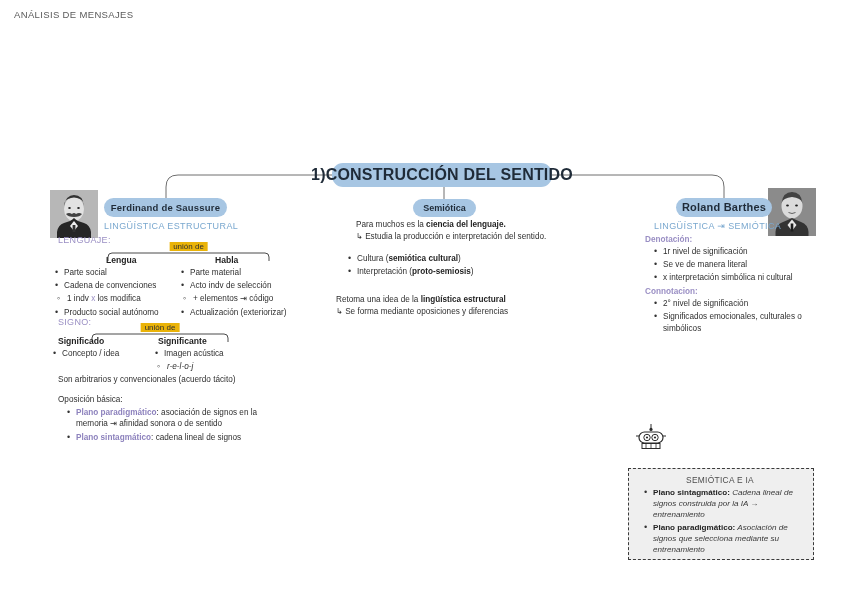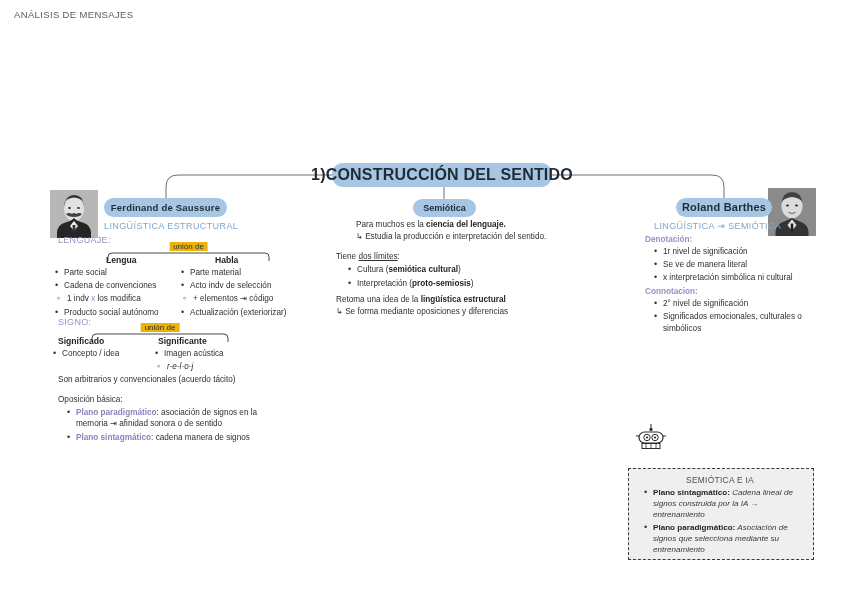--- a/index.html
+++ b/index.html
@@ -221,38 +221,35 @@
   <div class="txt" style="left:58px; top:374px;">Son arbitrarios y convencionales (acuerdo tácito)</div>
 
   <div class="txt" style="left:58px; top:394px;">Oposición básica:</div>
 
   <div class="txt" style="left:58px; top:405px; width:215px;">
     <ul class="bul">
       <li>
         <span class="lav-b">Plano paradigmático</span><span>: asociación de signos en la memoria ⇥ afinidad sonora o de sentido</span>
       </li>
       <li>
-        <span class="lav-b">Plano sintagmático</span><span>: cadena manera de signos</span>
+        <span class="lav-b">Plano sintagmático</span><span>: cadena lineal de signos</span>
       </li>
     </ul>
   </div>
 
   <div class="pill pill-semiotica">Semiótica</div>
 
   <div class="txt" style="left:336px; top:219px; width:230px;margin-left:20px;">
     <div>
       <span>Para muchos es la </span><span class="b">ciencia del lenguaje.</span>
     </div>
     <div>↳ Estudia la producción e interpretación del sentido.</div>
   </div>
 
   <div class="txt" style="left:336px; top:251px; width:230px;">
-    <div>
-      <span>Tiene </span><span class="u">dos límites</span><span>:</span>
-    </div>
     <ul class="bul" style="padding-left:14px;">
       <li>
         <span>Cultura (</span><span class="b">semiótica cultural</span><span>)</span>
       </li>
       <li>
         <span>Interpretación (</span><span class="b">proto-semiosis</span><span>)</span>
       </li>
     </ul>
   </div>
 

